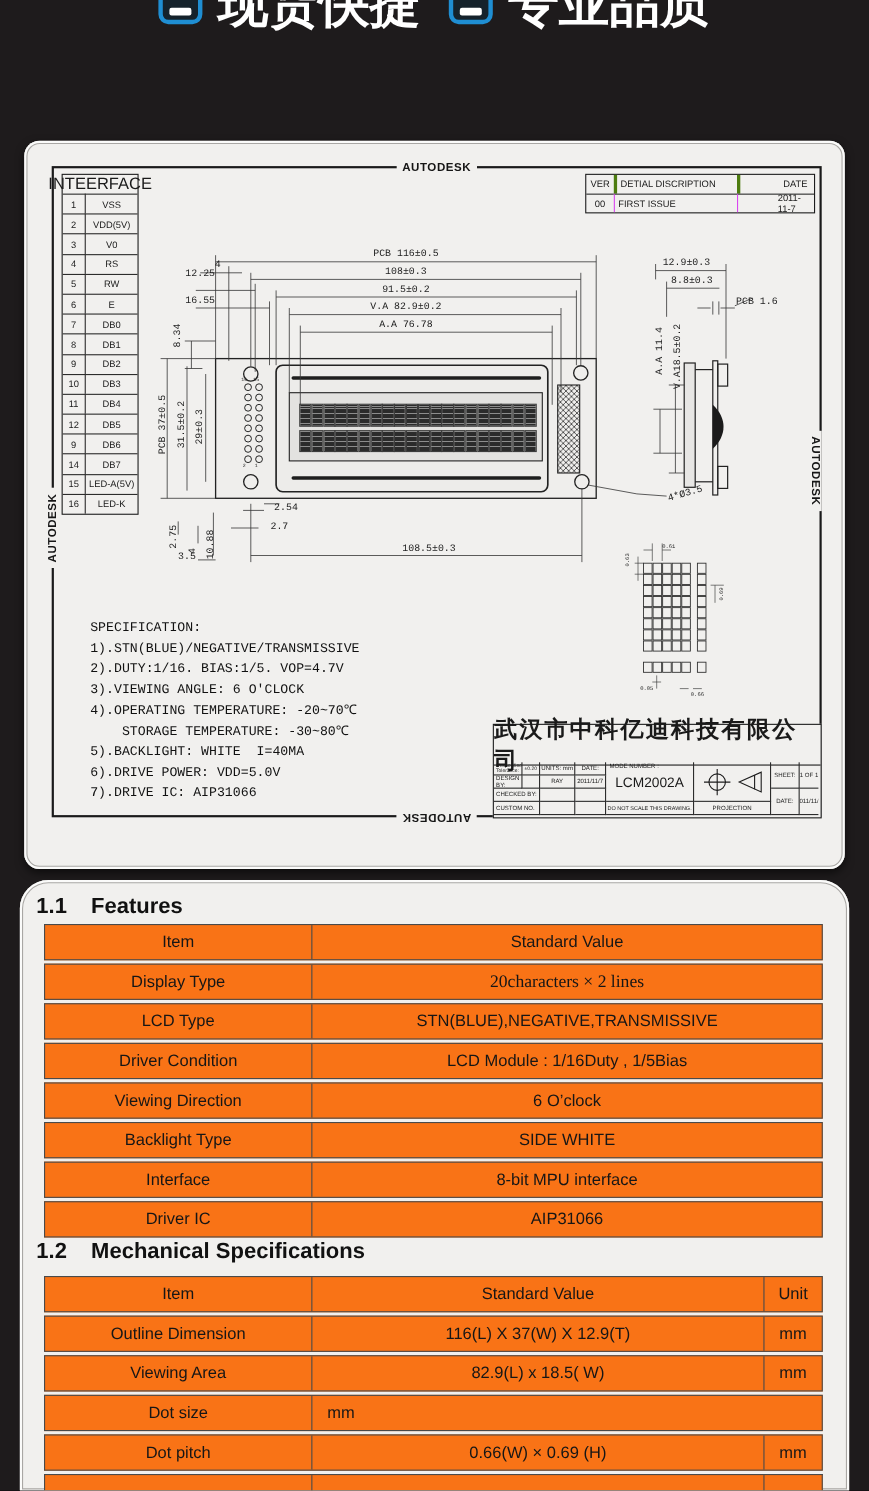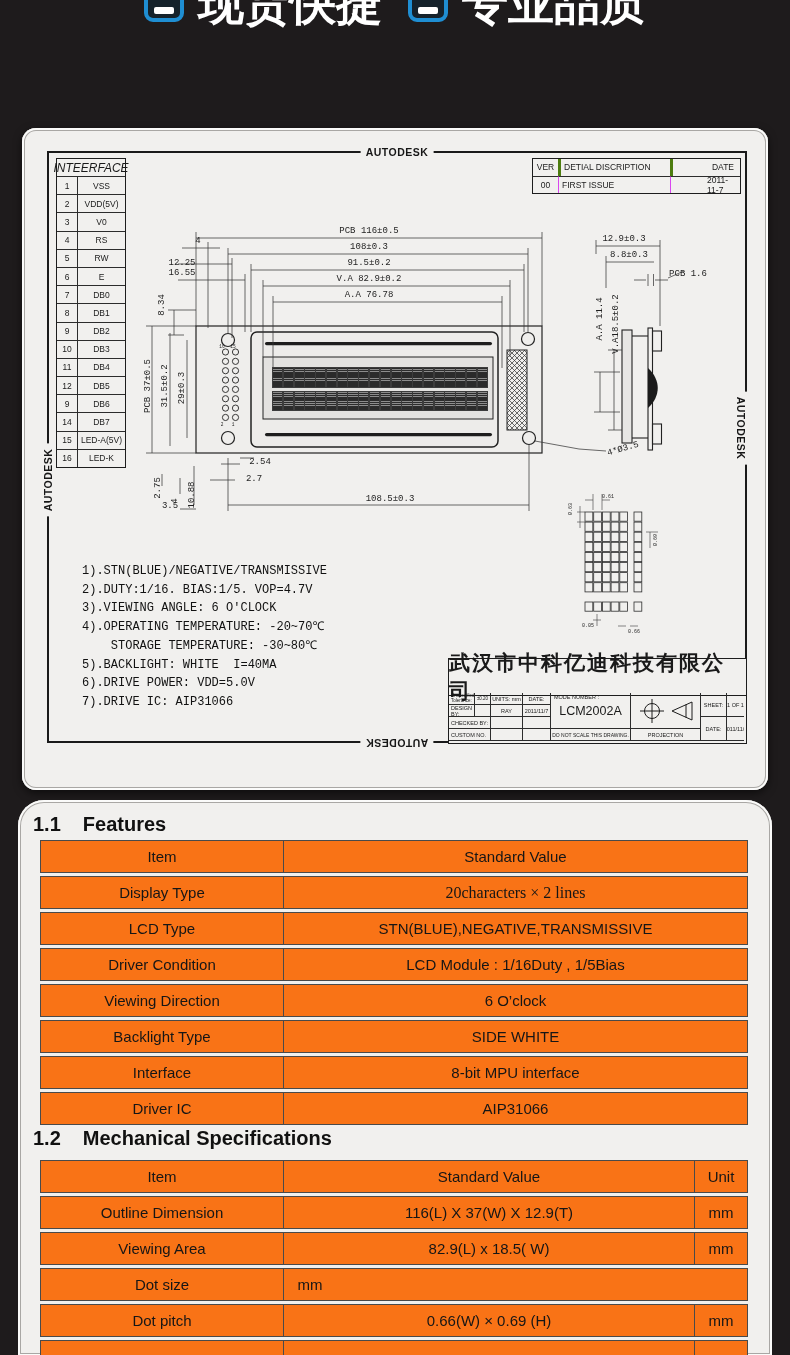--- a/index.html
+++ b/index.html
@@ -26,21 +26,21 @@
   .wm{position:absolute;font:bold 10.5px "Liberation Sans",sans-serif;letter-spacing:.5px;color:#161616;
       background:#f1f0ee;padding:0 5px;white-space:nowrap;}
   .wm-top{left:375px;top:24px;transform:translate(-50%,-50%);}
   .wm-bottom{left:375px;top:615px;transform:translate(-50%,-50%) rotate(180deg);}
   .wm-left{left:26px;top:352px;transform:translate(-50%,-50%) rotate(-90deg);}
   .wm-right{left:719px;top:300px;transform:translate(-50%,-50%) rotate(90deg);}
 
   
   #interface-table{position:absolute;left:34px;top:30px;display:grid;grid-template-columns:21px 47px;
       border:1.6px solid #1d1d1d;font:8.5px "Liberation Sans",sans-serif;color:#1a1a1a;background:#f1f0ee;}
-  #interface-table .hd{grid-column:1/3;height:17px;display:flex;align-items:center;justify-content:center;font-size:12px;font-style:italic;}
+  #interface-table .hd{grid-column:1/3;height:17px;display:flex;align-items:center;justify-content:center;font-size:15px;}
   #interface-table .c{height:17.2px;display:flex;align-items:center;justify-content:center;border-top:1px solid #2c2c2c;}
   #interface-table .n{border-right:1px solid #2c2c2c;}
 
   
   #rev-table{position:absolute;left:510px;top:30px;display:grid;grid-template-columns:25px 112px 70px;
       border:1.4px solid #1d1d1d;font:8.5px "Liberation Sans",sans-serif;color:#1a1a1a;background:#f1f0ee;}
   #rev-table .c{height:16.5px;display:flex;align-items:center;border-left:1px solid #d946ef;padding:0 3px;}
   #rev-table .c.first{border-left:none;justify-content:center;padding:0;}
   #rev-table .c.ctr{justify-content:center;padding-left:36px;}
   #rev-table .c.top{border-left:3px solid #4d7c0f;}
@@ -293,21 +293,21 @@
         <div class="row2 c ctr">2011-11-7</div>
       </div>
 
     <div id="dim-layer">
         <div class="dim" style="left: 347px; top: 103px; transform: translate(-50%, -50%);">PCB 116±0.5</div>
         <div class="dim" style="left: 347px; top: 119px; transform: translate(-50%, -50%);">108±0.3</div>
         <div class="dim" style="left: 347px; top: 135px; transform: translate(-50%, -50%);">91.5±0.2</div>
         <div class="dim" style="left: 347px; top: 151px; transform: translate(-50%, -50%);">V.A 82.9±0.2</div>
         <div class="dim" style="left: 347px; top: 167px; transform: translate(-50%, -50%);">A.A 76.78</div>
         <div class="dim" style="left: 176px; top: 113px; transform: translate(-50%, -50%);">4</div>
-        <div class="dim" style="left: 160px; top: 135px; transform: translate(-50%, -50%); text-align: center;">12.25</div>
+        <div class="dim" style="left: 160px; top: 121px; transform: translate(-50%, -50%); text-align: center;">12.25</div>
         <div class="dim" style="left: 160px; top: 145px; transform: translate(-50%, -50%);">16.55</div>
         <div class="dim" style="left: 140px; top: 177px; transform: translate(-50%, -50%) rotate(-90deg);">8.34</div>
         <div class="dim" style="left: 126px; top: 258px; transform: translate(-50%, -50%) rotate(-90deg);">PCB 37±0.5</div>
         <div class="dim" style="left: 143px; top: 258px; transform: translate(-50%, -50%) rotate(-90deg);">31.5±0.2</div>
         <div class="dim" style="left: 160px; top: 260px; transform: translate(-50%, -50%) rotate(-90deg);">29±0.3</div>
         <div class="dim" style="left: 136px; top: 360px; transform: translate(-50%, -50%) rotate(-90deg);">2.75</div>
         <div class="dim" style="left: 153px; top: 373px; transform: translate(-50%, -50%) rotate(-90deg);">4</div>
         <div class="dim" style="left: 170px; top: 367px; transform: translate(-50%, -50%) rotate(-90deg);">10.88</div>
         <div class="dim" style="left: 238px; top: 334px; transform: translate(-50%, -50%);">2.54</div>
         <div class="dim" style="left: 232px; top: 351px; transform: translate(-50%, -50%);">2.7</div>
@@ -366,21 +366,21 @@
         <div class="char-cell"></div>
         <div class="char-cell"></div>
         <div class="char-cell"></div>
         <div class="char-cell"></div>
         <div class="char-cell"></div>
         <div class="char-cell"></div>
         <div class="char-cell"></div>
         <div class="char-cell"></div>
       </div>
 
-    <div id="spec-block"><div>1).STN(BLUE)/NEGATIVE/TRANSMISSIVE</div><div>2).DUTY:1/16. BIAS:1/5. VOP=4.7V</div><div>3).VIEWING ANGLE: 6 O'CLOCK</div><div>4).OPERATING TEMPERATURE: -20~70℃</div><div>    STORAGE TEMPERATURE: -30~80℃</div><div>5).BACKLIGHT: WHITE  I=40MA</div><div>6).DRIVE POWER: VDD=5.0V</div><div>7).DRIVE IC: AIP31066</div></div>
+    <div id="spec-block"><div>SPECIFICATION:</div><div>1).STN(BLUE)/NEGATIVE/TRANSMISSIVE</div><div>2).DUTY:1/16. BIAS:1/5. VOP=4.7V</div><div>3).VIEWING ANGLE: 6 O'CLOCK</div><div>4).OPERATING TEMPERATURE: -20~70℃</div><div>    STORAGE TEMPERATURE: -30~80℃</div><div>5).BACKLIGHT: WHITE  I=40MA</div><div>6).DRIVE POWER: VDD=5.0V</div><div>7).DRIVE IC: AIP31066</div></div>
 
     <div class="title-block">
       <div class="tb-company">武汉市中科亿迪科技有限公司</div>
       <div class="tb" style="left:0;top:34px;width:26px;height:12px;font-size:4.5px;line-height:1.05;">Unspecified Tolerance:</div>
       <div class="tb ctr" style="left:26px;top:34px;width:16px;height:12px;font-size:4.5px;">±0.20</div>
       <div class="tb ctr" style="left:42px;top:34px;width:32px;height:12px;">UNITS: mm</div>
       <div class="tb ctr" style="left:74px;top:34px;width:28px;height:12px;">DATE:</div>
       <div class="tb" style="left:0;top:46px;width:26px;height:12px;">DESIGN   BY:</div>
       <div class="tb ctr" style="left:26px;top:46px;width:16px;height:12px;"></div>
       <div class="tb ctr" style="left:42px;top:46px;width:32px;height:12px;">RAY</div>

